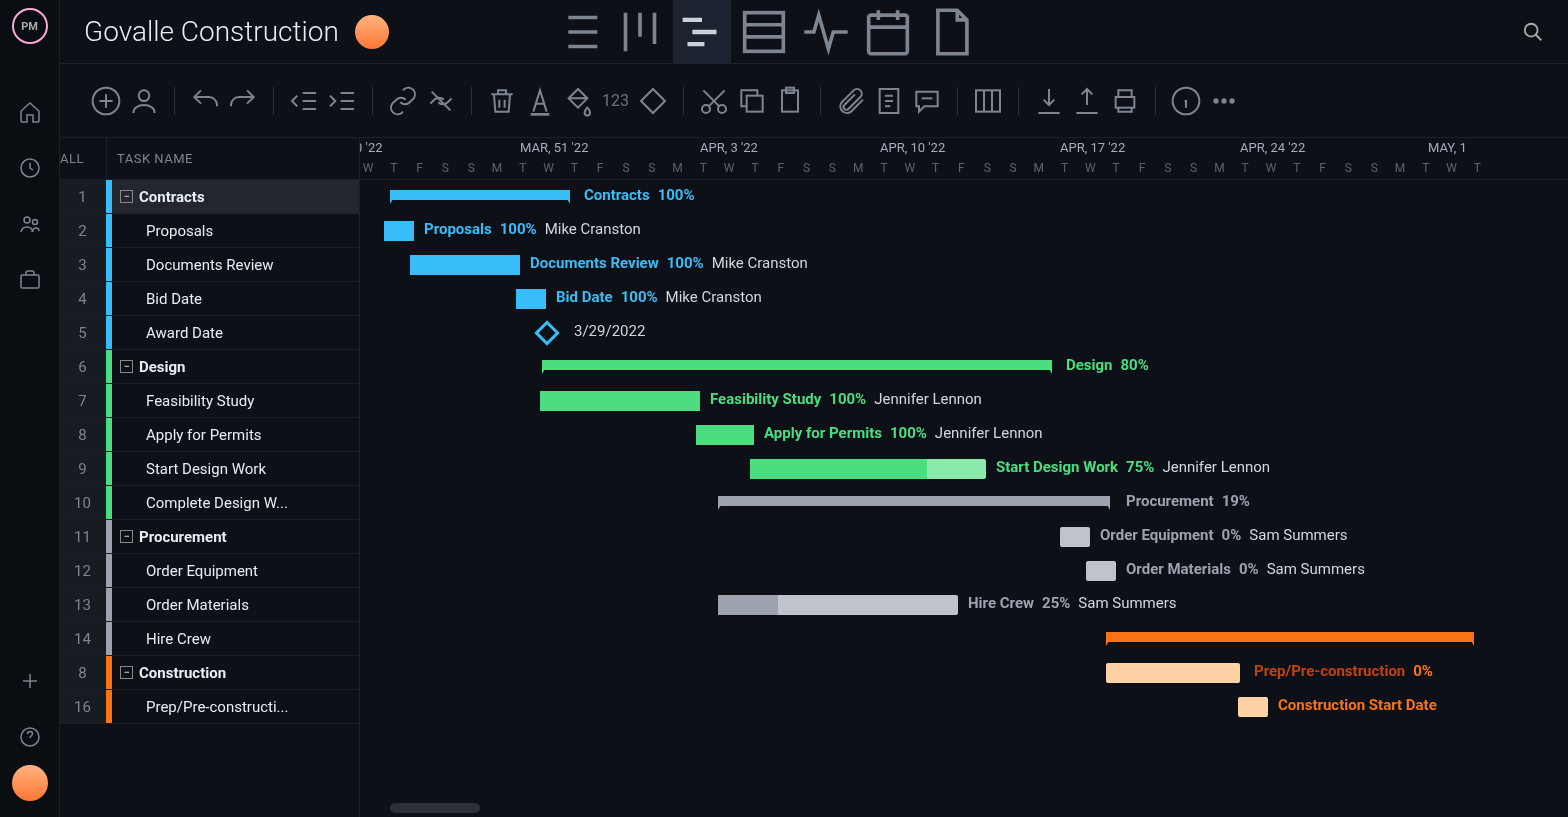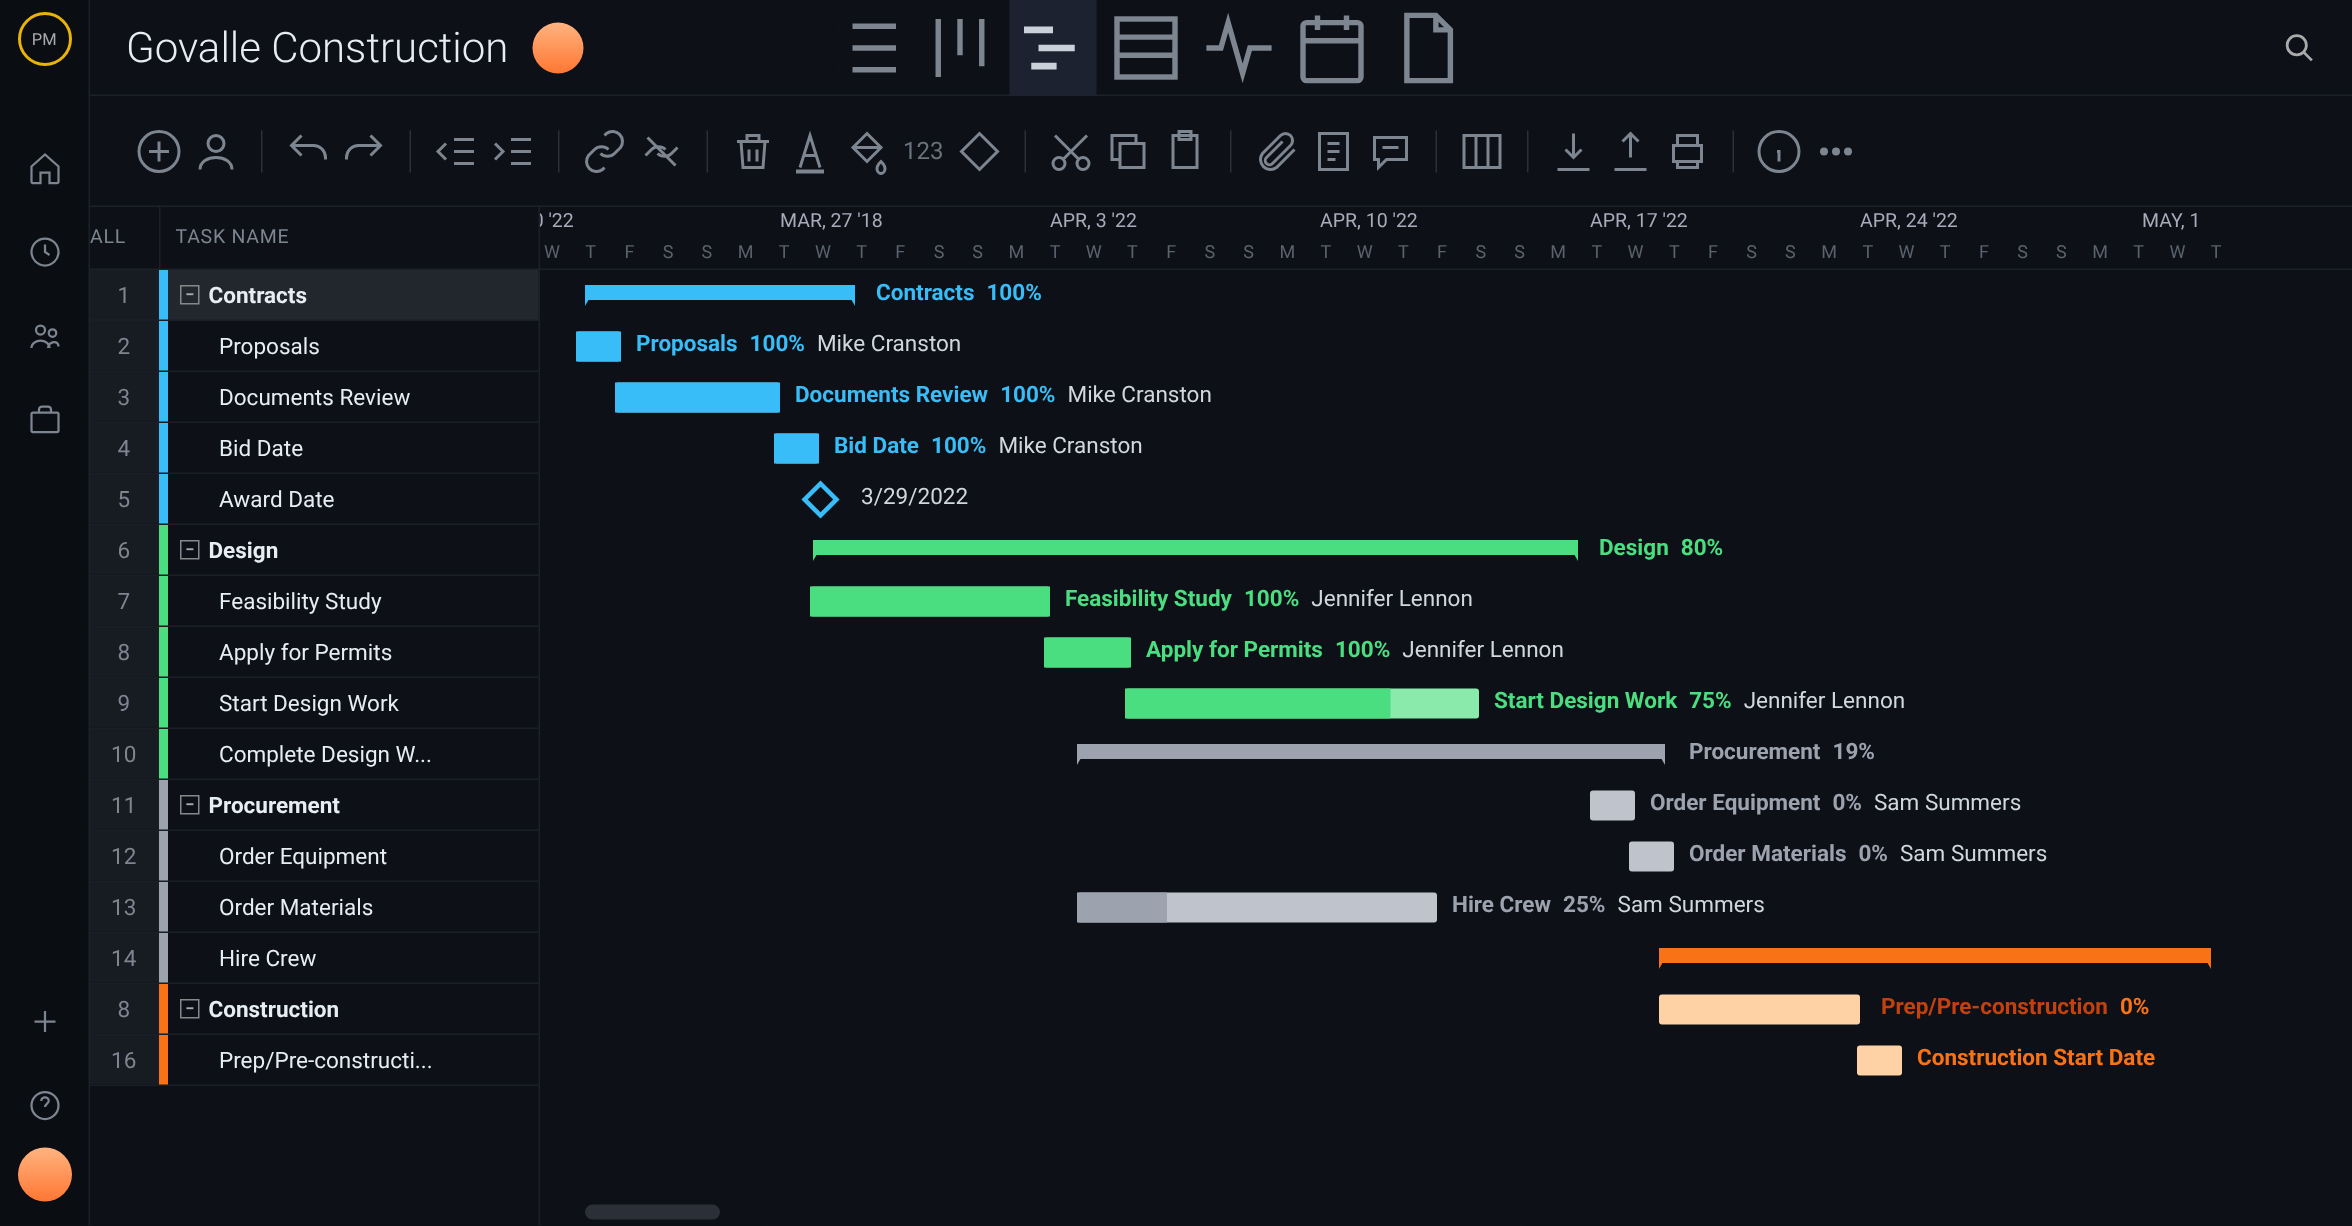--- a/index.html
+++ b/index.html
@@ -16,23 +16,23 @@
 
 .rail {
   background: #0a0d12;
   border-right: 1px solid #1c2128;
   display: flex;
   flex-direction: column;
   align-items: center;
   padding-top: 8px;
 }
 .rail-logo {
-  width: 36px; height: 36px; border: 2px solid #eab308; border-radius: 50%;
+  width: 36px; height: 36px; border: 2px solid #f9a8d4; border-radius: 50%;
   display: flex; align-items: center; justify-content: center;
-  font-size: 11px; font-weight: normal; color: #aaa; margin-bottom: 40px;
+  font-size: 11px; font-weight: bold; color: #aaa; margin-bottom: 40px;
 }
 .rail-item { width: 24px; height: 24px; margin: 16px 0; color: #7d8590; cursor: pointer; }
 .rail-spacer { flex: 1; }
 .rail-avatar {
   width: 36px; height: 36px; border-radius: 50%;
   background: linear-gradient(180deg,#ffb380 0%,#ff7733 100%);
   margin-bottom: 16px;
 }
 
 .main { display: flex; flex-direction: column; }
@@ -472,21 +472,21 @@
               <span>Prep/Pre-constructi...</span>
             </div>
           </div>
         </div>
     </div>
 
     <div class="gantt">
       <div class="timeline-hdr">
         <div id="week-labels">
             <span class="week-label" style="left: -18px;">, 20 '22</span>
-            <span class="week-label" style="left: 160px;">MAR, 27 '18</span>
+            <span class="week-label" style="left: 160px;">MAR, 51 '22</span>
             <span class="week-label" style="left: 340px;">APR, 3 '22</span>
             <span class="week-label" style="left: 520px;">APR, 10 '22</span>
             <span class="week-label" style="left: 700px;">APR, 17 '22</span>
             <span class="week-label" style="left: 880px;">APR, 24 '22</span>
             <span class="week-label" style="left: 1068px;">MAY, 1</span>
           </div>
         <div class="day-row" id="day-row">
             <span class="day-letter" style="left: 8px;">W</span>
             <span class="day-letter" style="left: 33.8px;">T</span>
             <span class="day-letter" style="left: 59.6px;">F</span>

